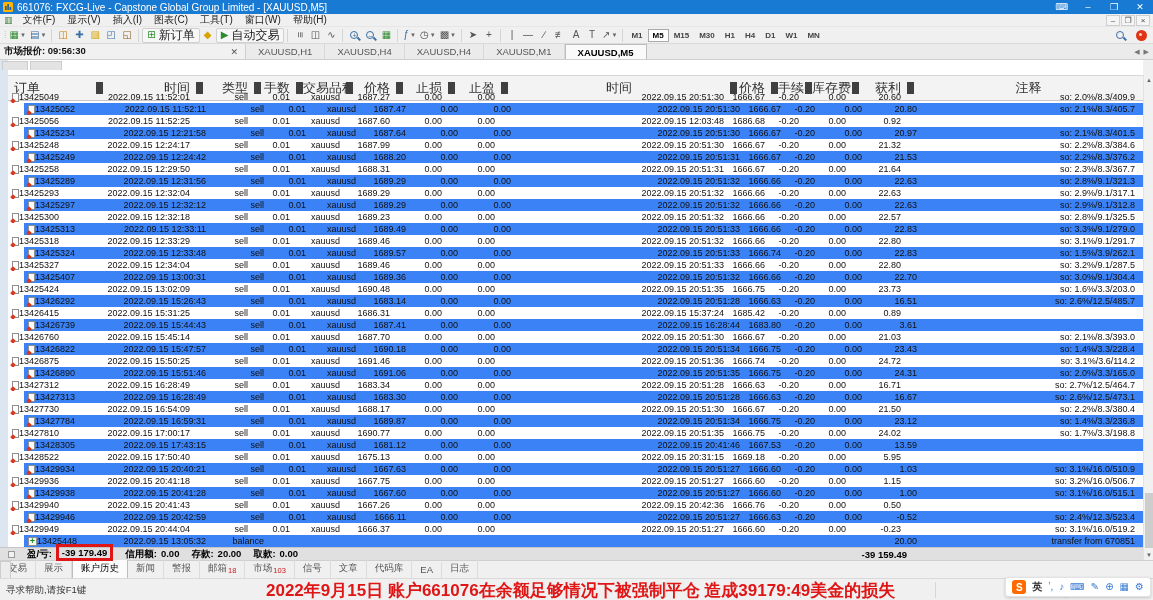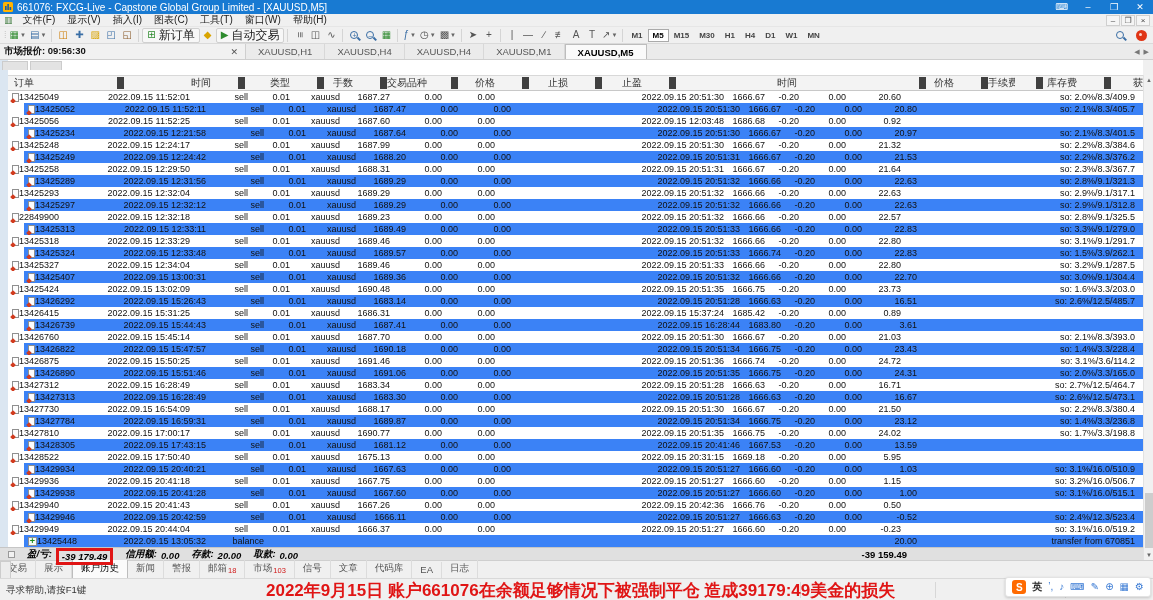--- a/index.html
+++ b/index.html
@@ -64,23 +64,23 @@
                 font-size:7px; padding-right:4px; }
 
   
   .left-strip { position:absolute; left:0; top:60px; width:8px; height:500px; background:#dbe6f1; }
   .stub { position:absolute; top:61px; height:9px; background:#e3e3e3; border:1px solid #cccccc; border-bottom:none; }
   .stub.s1 { left:2px; width:26px; } .stub.s2 { left:30px; width:32px; }
   .tablebg { position:absolute; left:8px; top:60px; width:1135px; height:500px; background:#fff; }
 
   .grid { display:grid;
           grid-template-columns:88px 100px 58px 42px 50px 50px 52px 53px 229px 41px 34px 47px 55px 1fr; }
-  .thead { position:absolute; left:8px; top:75px; width:1135px; height:16px; background:#f3f3f3;
-           border-top:1px solid #d8d8d8; border-bottom:1px solid #c8c8c8; font-size:10px; color:#333;
-           align-items:center;gap:21px; }
+  .thead { position:absolute; left:8px; top:75px; width:1135px; height:26px; background:#f3f3f3;
+           border-top:1px solid #d8d8d8; border-bottom:1px solid #c8c8c8; font-size:13px; color:#333;
+           align-items:center; }
   .hc { text-align:right; padding-right:6px; border-left:7px solid #404040; height:12px; line-height:12px;
         overflow:hidden; white-space:nowrap; }
   .hc.first { border-left:none; text-align:left; padding-left:6px; }
   .hc.center { text-align:center; padding-right:0; }
 
   .rows { position:absolute; left:8px; top:91px; width:1135px; }
   .trow { height:12px; line-height:12px; font-size:9px; color:#111; }
   .trow.odd { background:#3b82f6;margin-left:16px; }
   .cell { text-align:right; padding-right:6px; white-space:nowrap; overflow:hidden; }
   .cell.c0 { text-align:left; padding:0 0 0 4px; display:flex; align-items:center; gap:0; }
@@ -89,21 +89,21 @@
   .doc-icon::after { content:""; position:absolute; left:-2px; bottom:-2px; width:4px; height:4px;
                      background:#d23b1e; transform:rotate(45deg); }
   .bal-icon { width:9px; height:9px; background:#f2faf2; border:1px solid #8f8f8f; color:#1d8a1d;
               font-size:9px; font-weight:bold; line-height:7px; text-align:center; flex:0 0 auto; }
 
   
   .summary { position:absolute; left:0; top:547px; width:1143px; height:13px; background:#e0e0e0;
              border-top:1px solid #c6c6c6; font-size:9.5px; font-weight:bold; color:#000;
              display:flex; align-items:center; padding-left:8px; gap:12px; z-index:2; }
   .collapse-box { width:7px; height:7px; border:1px solid #9a9a9a; background:#f2f2f2; flex:0 0 auto; }
-  .pair { display:flex; gap:4px; align-items:flex-end; white-space:nowrap;font-style:italic; }
+  .pair { display:flex; gap:4px; align-items:flex-start; white-space:nowrap; }
   .redbox { border:3px solid #e01515; padding:0 3px; margin:-4px 0; position:relative; z-index:3; }
   .sum-total { position:absolute; right:236px; }
 
   
   .scrollbar { position:absolute; right:0; top:75px; width:10px; height:485px; background:#f1f1f1;
                border-left:1px solid #e2e2e2; }
   .sb-arrow { position:absolute; left:0; width:10px; height:10px; font-size:6px; color:#666;
               display:flex; align-items:center; justify-content:center; }
   .sb-up { top:0; } .sb-down { bottom:0; }
   .sb-thumb { position:absolute; left:1px; width:8px; top:418px; height:55px; background:#cdcdcd; }
@@ -524,21 +524,21 @@
       <span class="cell c8">2022.09.15 20:51:32</span>
       <span class="cell c9">1666.66</span>
       <span class="cell c10">-0.20</span>
       <span class="cell c11">0.00</span>
       <span class="cell c12">22.63</span>
       <span class="cell c13">so: 2.9%/9.1/312.8</span>
     </div>
     <div class="trow grid">
       <span class="cell c0">
         <span class="doc-icon"></span>
-        <span>22849900</span>
+        <span>13425300</span>
       </span>
       <span class="cell c1">2022.09.15 12:32:18</span>
       <span class="cell c2">sell</span>
       <span class="cell c3">0.01</span>
       <span class="cell c4">xauusd</span>
       <span class="cell c5">1689.23</span>
       <span class="cell c6">0.00</span>
       <span class="cell c7">0.00</span>
       <span class="cell c8">2022.09.15 20:51:32</span>
       <span class="cell c9">1666.66</span>

